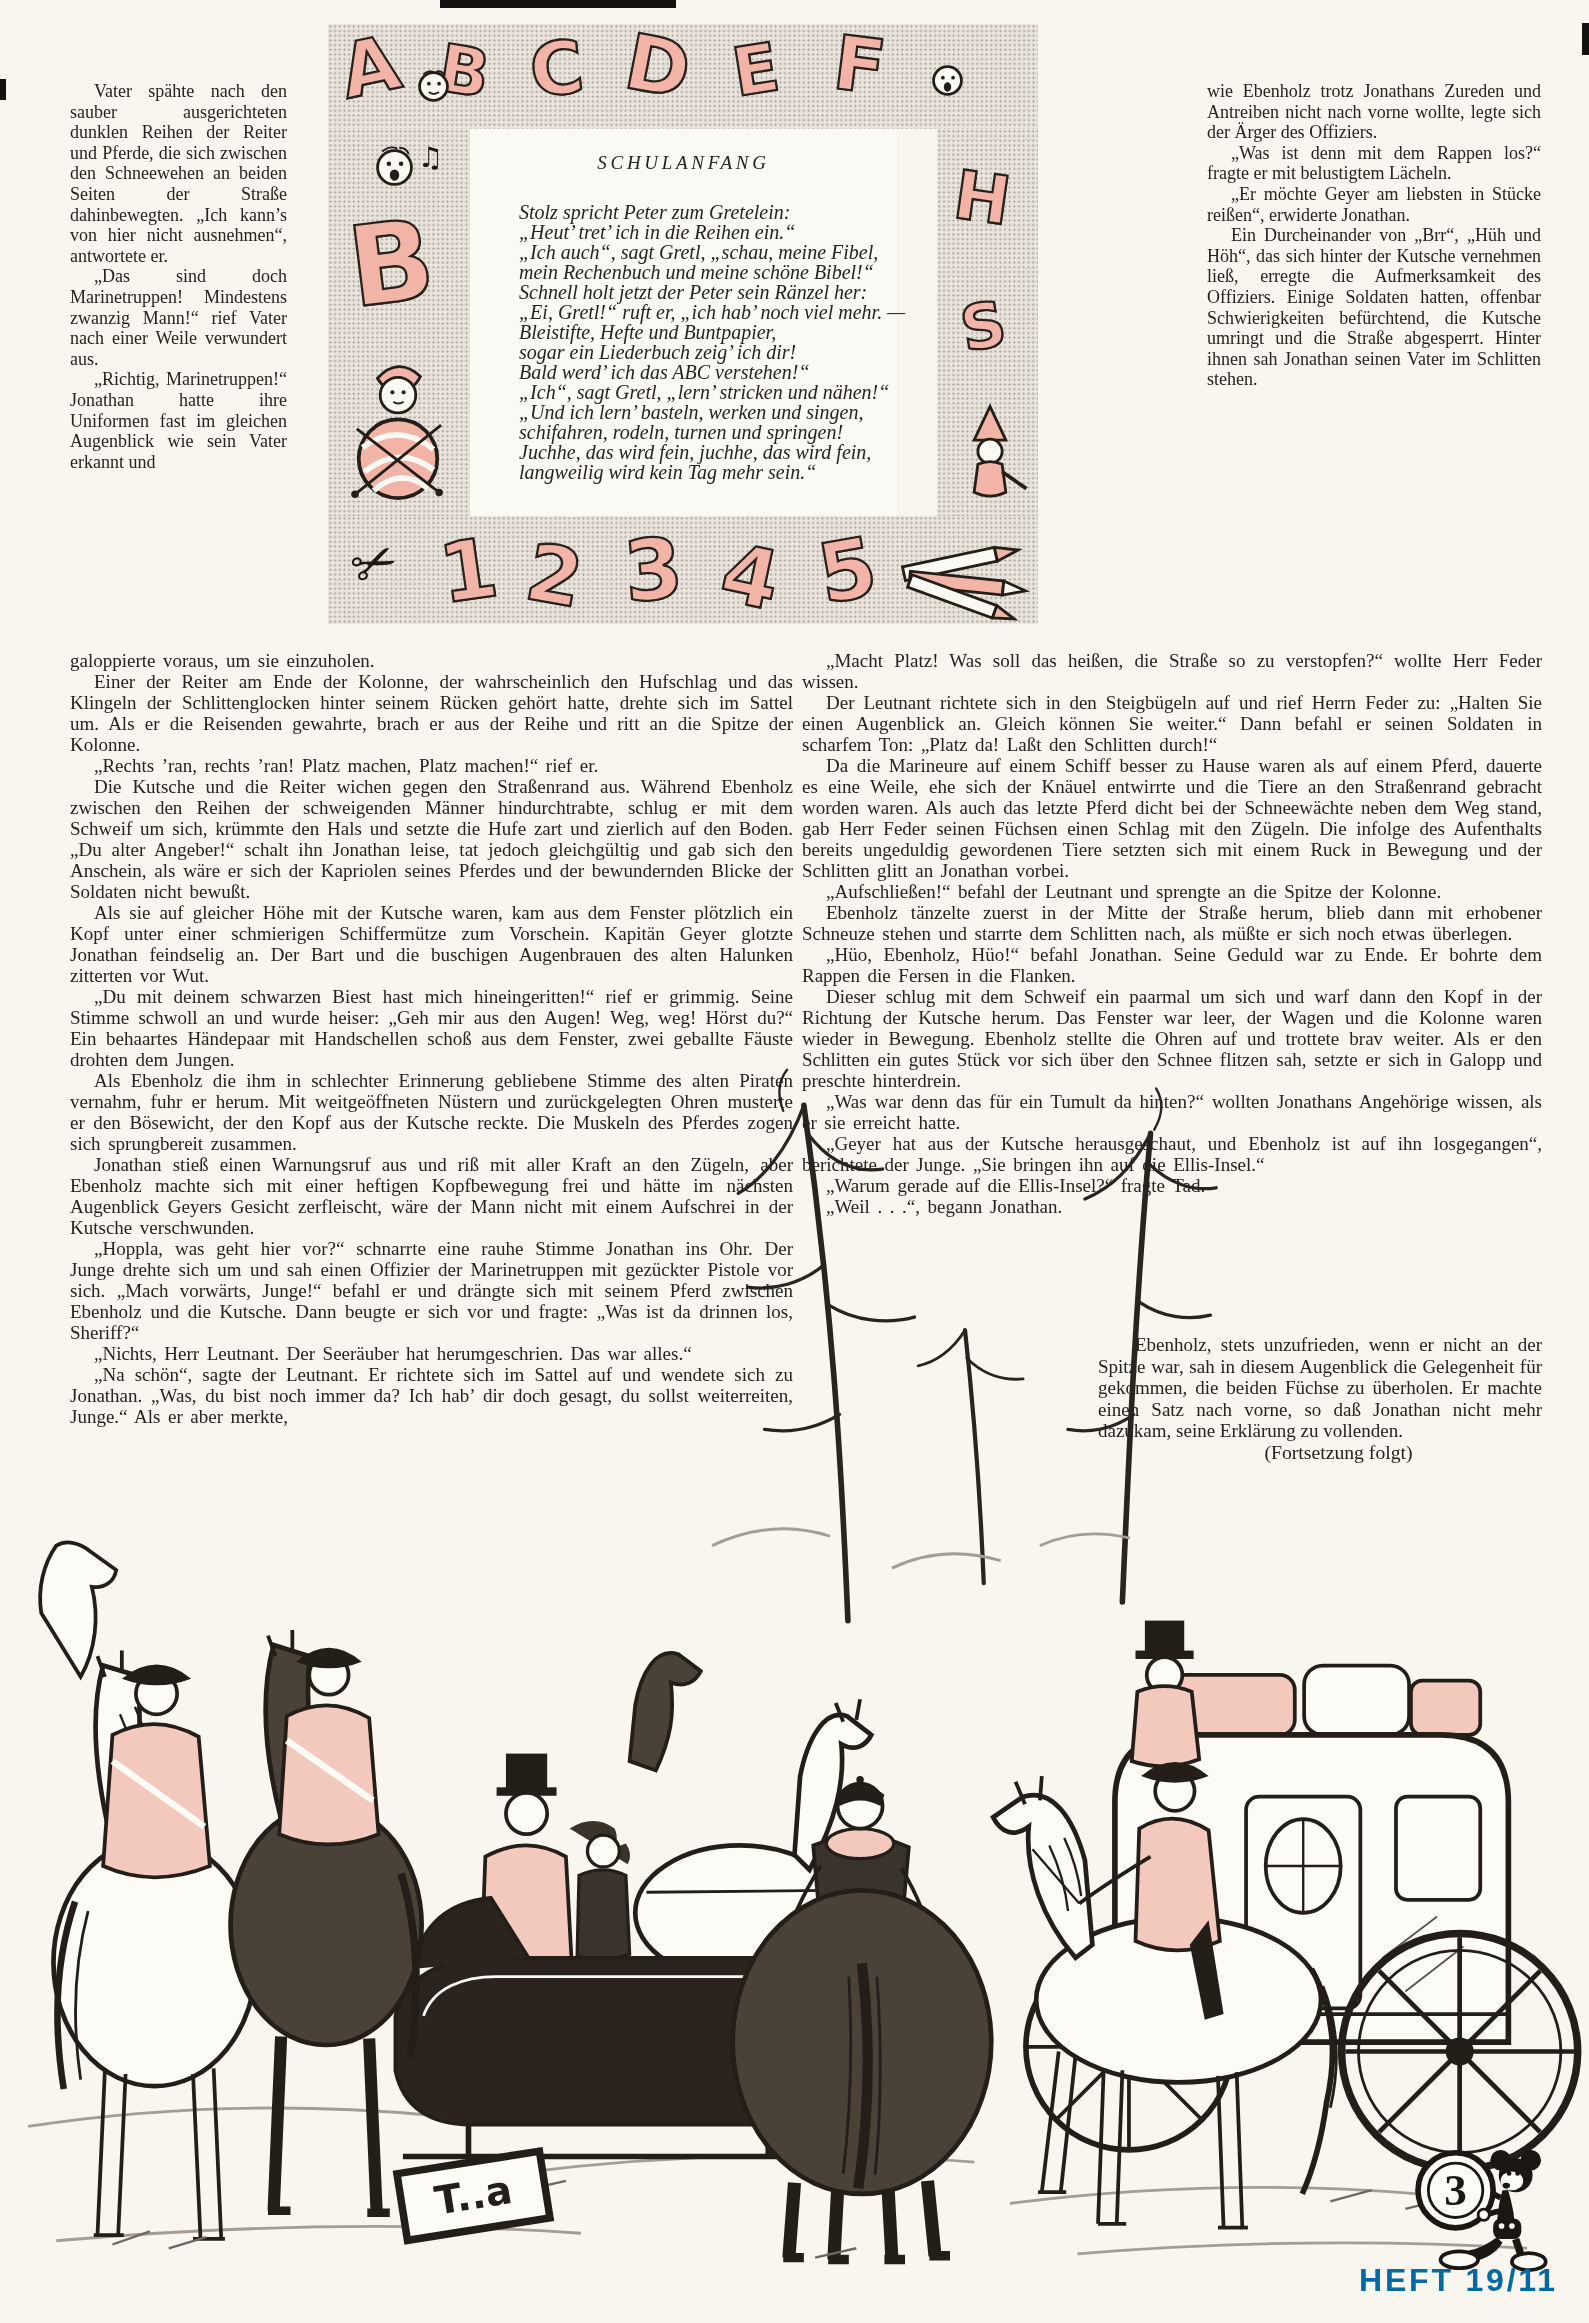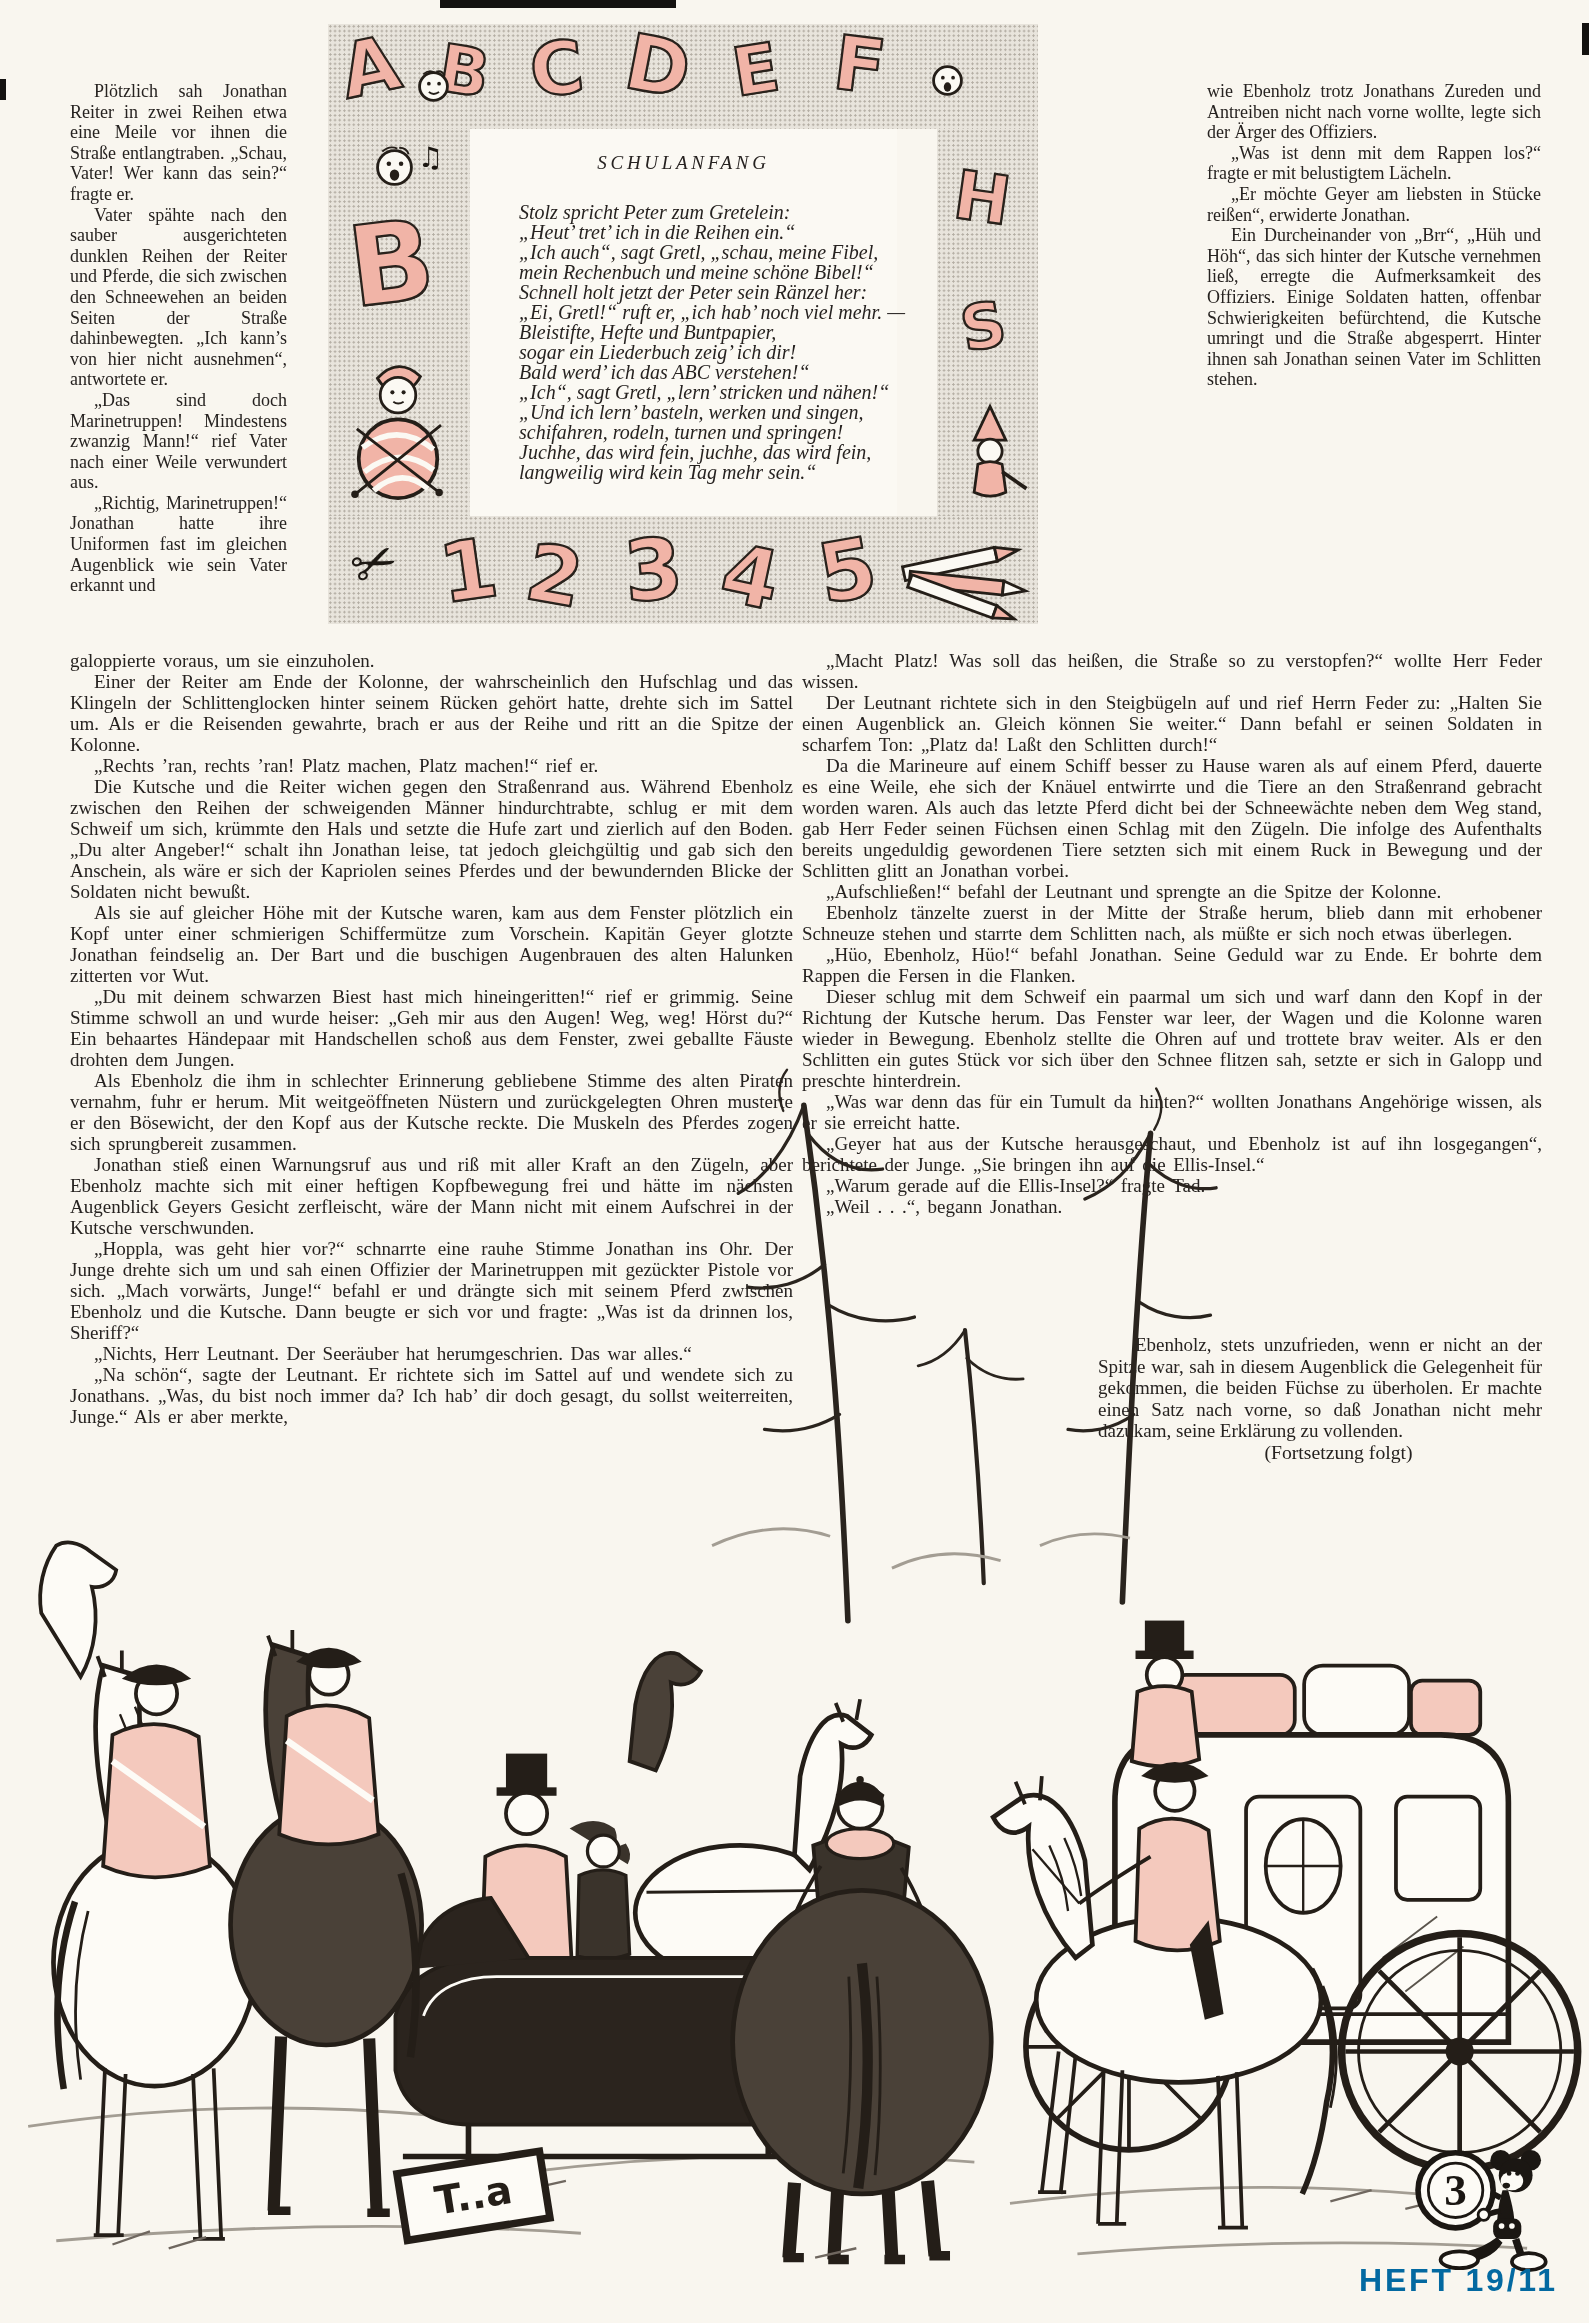--- a/index.html
+++ b/index.html
@@ -69,21 +69,20 @@
 </head>
 <body>
 
 <div id="page">
 
   <div class="top-bar"></div>
   <div class="edge-mark-left"></div>
   <div class="edge-mark-right"></div>
 
   <div class="col col-top-left">
-    <p class="indent">Plötzlich sah Jonathan Reiter in zwei Reihen etwa eine Meile vor ihnen die Straße entlangtraben. „Schau, Vater! Wer kann das sein?“ fragte er.</p>
     <p class="indent">Vater spähte nach den sauber ausgerichteten dunklen Reihen der Reiter und Pferde, die sich zwischen den Schneewehen an beiden Seiten der Straße dahinbewegten. „Ich kann’s von hier nicht ausnehmen“, antwortete er.</p>
     <p class="indent">„Das sind doch Marinetruppen! Mindestens zwanzig Mann!“ rief Vater nach einer Weile verwundert aus.</p>
     <p class="indent">„Richtig, Marinetruppen!“ Jonathan hatte ihre Uniformen fast im gleichen Augenblick wie sein Vater erkannt und</p>
   </div>
 
   <div class="frame">
     <div class="halftone ht-top"></div>
     <div class="halftone ht-left"></div>
     <div class="halftone ht-right"></div>
     <div class="halftone ht-bottom"></div>
@@ -193,21 +192,21 @@
     <p>galoppierte voraus, um sie einzuholen.</p>
     <p class="indent">Einer der Reiter am Ende der Kolonne, der wahrscheinlich den Hufschlag und das Klingeln der Schlittenglocken hinter seinem Rücken gehört hatte, drehte sich im Sattel um. Als er die Reisenden gewahrte, brach er aus der Reihe und ritt an die Spitze der Kolonne.</p>
     <p class="indent">„Rechts ’ran, rechts ’ran! Platz machen, Platz machen!“ rief er.</p>
     <p class="indent">Die Kutsche und die Reiter wichen gegen den Straßenrand aus. Während Ebenholz zwischen den Reihen der schweigenden Männer hindurchtrabte, schlug er mit dem Schweif um sich, krümmte den Hals und setzte die Hufe zart und zierlich auf den Boden. „Du alter Angeber!“ schalt ihn Jonathan leise, tat jedoch gleichgültig und gab sich den Anschein, als wäre er sich der Kapriolen seines Pferdes und der bewundernden Blicke der Soldaten nicht bewußt.</p>
     <p class="indent">Als sie auf gleicher Höhe mit der Kutsche waren, kam aus dem Fenster plötzlich ein Kopf unter einer schmierigen Schiffermütze zum Vorschein. Kapitän Geyer glotzte Jonathan feindselig an. Der Bart und die buschigen Augenbrauen des alten Halunken zitterten vor Wut.</p>
     <p class="indent">„Du mit deinem schwarzen Biest hast mich hineingeritten!“ rief er grimmig. Seine Stimme schwoll an und wurde heiser: „Geh mir aus den Augen! Weg, weg! Hörst du?“ Ein behaartes Händepaar mit Handschellen schoß aus dem Fenster, zwei geballte Fäuste drohten dem Jungen.</p>
     <p class="indent">Als Ebenholz die ihm in schlechter Erinnerung gebliebene Stimme des alten Piraten vernahm, fuhr er herum. Mit weitgeöffneten Nüstern und zurückgelegten Ohren musterte er den Bösewicht, der den Kopf aus der Kutsche reckte. Die Muskeln des Pferdes zogen sich sprungbereit zusammen.</p>
     <p class="indent">Jonathan stieß einen Warnungsruf aus und riß mit aller Kraft an den Zügeln, aber Ebenholz machte sich mit einer heftigen Kopfbewegung frei und hätte im nächsten Augenblick Geyers Gesicht zerfleischt, wäre der Mann nicht mit einem Aufschrei in der Kutsche verschwunden.</p>
     <p class="indent">„Hoppla, was geht hier vor?“ schnarrte eine rauhe Stimme Jonathan ins Ohr. Der Junge drehte sich um und sah einen Offizier der Marinetruppen mit gezückter Pistole vor sich. „Mach vorwärts, Junge!“ befahl er und drängte sich mit seinem Pferd zwischen Ebenholz und die Kutsche. Dann beugte er sich vor und fragte: „Was ist da drinnen los, Sheriff?“</p>
     <p class="indent">„Nichts, Herr Leutnant. Der Seeräuber hat herumgeschrien. Das war alles.“</p>
-    <p class="indent">„Na schön“, sagte der Leutnant. Er richtete sich im Sattel auf und wendete sich zu Jonathans. „Was, du bist noch immer da? Ich hab’ dir doch gesagt, du sollst weiterreiten, Junge.“ Als er aber merkte,</p>
+    <p class="indent">„Na schön“, sagte der Leutnant. Er richtete sich im Sattel auf und wendete sich zu Jonathan. „Was, du bist noch immer da? Ich hab’ dir doch gesagt, du sollst weiterreiten, Junge.“ Als er aber merkte,</p>
   </div>
 
   <div class="col col-main-right">
     <p class="indent">„Macht Platz! Was soll das heißen, die Straße so zu verstopfen?“ wollte Herr Feder wissen.</p>
     <p class="indent">Der Leutnant richtete sich in den Steigbügeln auf und rief Herrn Feder zu: „Halten Sie einen Augenblick an. Gleich können Sie weiter.“ Dann befahl er seinen Soldaten in scharfem Ton: „Platz da! Laßt den Schlitten durch!“</p>
     <p class="indent">Da die Marineure auf einem Schiff besser zu Hause waren als auf einem Pferd, dauerte es eine Weile, ehe sich der Knäuel entwirrte und die Tiere an den Straßenrand gebracht worden waren. Als auch das letzte Pferd dicht bei der Schneewächte neben dem Weg stand, gab Herr Feder seinen Füchsen einen Schlag mit den Zügeln. Die infolge des Aufenthalts bereits ungeduldig gewordenen Tiere setzten sich mit einem Ruck in Bewegung und der Schlitten glitt an Jonathan vorbei.</p>
     <p class="indent">„Aufschließen!“ befahl der Leutnant und sprengte an die Spitze der Kolonne.</p>
     <p class="indent">Ebenholz tänzelte zuerst in der Mitte der Straße herum, blieb dann mit erhobener Schneuze stehen und starrte dem Schlitten nach, als müßte er sich noch etwas überlegen.</p>
     <p class="indent">„Hüo, Ebenholz, Hüo!“ befahl Jonathan. Seine Geduld war zu Ende. Er bohrte dem Rappen die Fersen in die Flanken.</p>
     <p class="indent">Dieser schlug mit dem Schweif ein paarmal um sich und warf dann den Kopf in der Richtung der Kutsche herum. Das Fenster war leer, der Wagen und die Kolonne waren wieder in Bewegung. Ebenholz stellte die Ohren auf und trottete brav weiter. Als er den Schlitten ein gutes Stück vor sich über den Schnee flitzen sah, setzte er sich in Galopp und preschte hinterdrein.</p>

